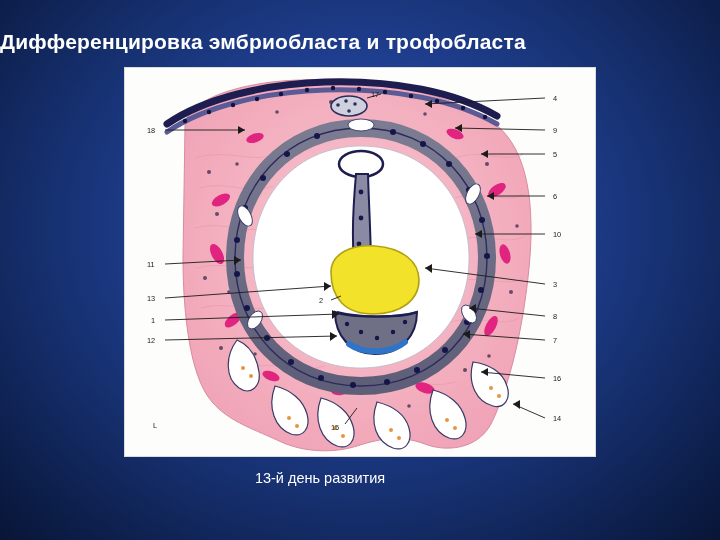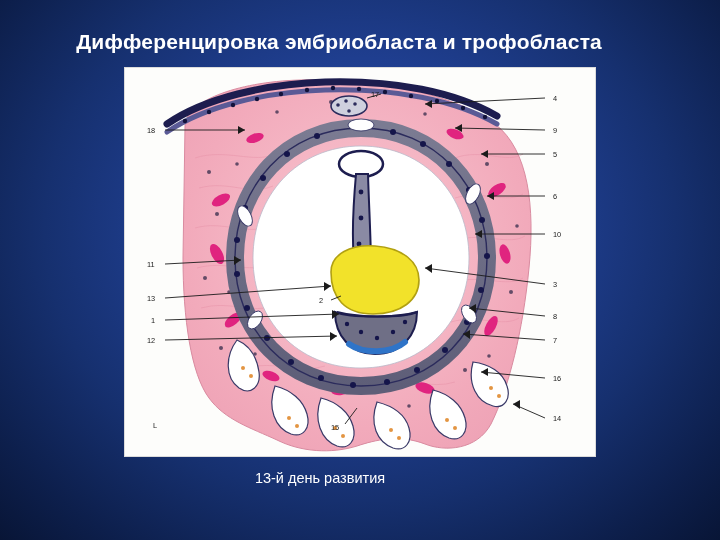--- a/index.html
+++ b/index.html
@@ -17,21 +17,21 @@
     width: 720px;
     height: 540px;
     background: radial-gradient(ellipse at 50% 42%, #2b4fa8 0%, #1f3e8f 38%, #16306f 62%, #0d1f4c 85%, #081536 100%);
     overflow: hidden;
   }
   .slide-title {
     position: absolute;
     left: 0;
     top: 30px;
     width: 602px;
-    text-align: right;
+    text-align: left;
     color: #ffffff;
     font-size: 21px;
     font-weight: bold;
     letter-spacing: 0.2px;
     font-family: "Liberation Sans", sans-serif;
   }
   .figure-frame {
     position: absolute;
     left: 125px;
     top: 68px;

